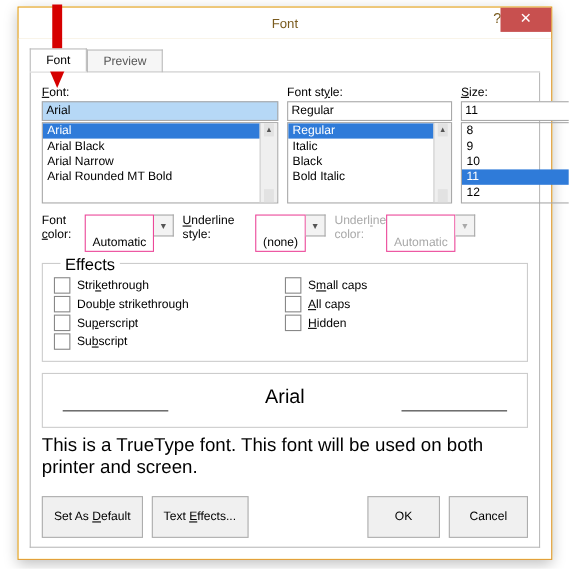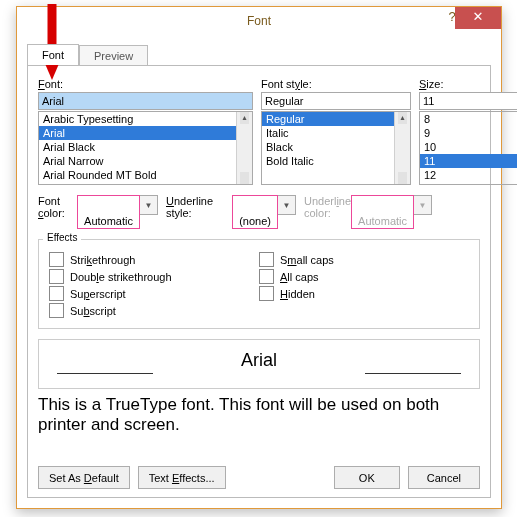--- a/index.html
+++ b/index.html
@@ -44,38 +44,38 @@
 
 .row2{display:flex;gap:8px;margin-top:10px}
 .selgrp{display:flex;}
 .selbox{display:flex}
 .selbox .sv{border:1px solid #ec4899;height:26px;line-height:18px;padding:16px 6px;box-sizing:border-box;background:#fff}
 .selbox .dd{width:18px;height:20px;border:1px solid #a9a9a9;border-left:none;background:#f3f3f3;display:flex;align-items:center;justify-content:center;font-size:8px;color:#555;box-sizing:border-box;cursor:pointer}
 .disabled,.disabled .sv,.disabled .dd{color:#a9a9a9}
 
 
 .fs{margin-top:10px;border:1px solid #ccc;padding:10px 10px 8px 10px;position:relative}
-.fs .legend{position:absolute;top:-8px;left:4px;background:#fff;padding:0 4px;font-size:10px}
+.fs .legend{position:absolute;top:-8px;left:16px;background:#fff;padding:0 4px;font-size:15px}
 .fxcols{display:flex}
 .fxcol{flex:1}
 .cb{display:flex;align-items:center;margin:2px 0;cursor:pointer}
 .cb .box{width:13px;height:13px;border:1px solid #888;margin-right:6px;background:#fff}
 
 
 .pv{margin-top:10px}
 .pvbox{border:1px solid #ccc;height:48px;margin-top:2px;position:relative}
 .pvtxt{position:absolute;left:0;right:0;top:10px;text-align:center;font-family:Arial,sans-serif;font-size:18px}
 .pvlineL,.pvlineR{position:absolute;bottom:14px;height:1px;background:#333;width:96px}
 .pvlineL{left:18px}.pvlineR{right:18px}
 .note{margin-top:6px;font-size:17px}
 
 
 .btns{position:absolute;left:10px;right:10px;bottom:8px;display:flex;gap:8px}
 .btns .spacer{flex:1}
-.pbtn{border:1px solid #adadad;background:#f0f0f0;height:23px;padding:0 12px;font-family:inherit;font-size:11px;cursor:pointer}
+.pbtn{border:1px solid #adadad;background:#f0f0f0;height:38px;padding:0 12px;font-family:inherit;font-size:11px;cursor:pointer}
 .pbtn.pad{padding:0 10px}
 
 
 .arrow{position:absolute;left:37px;top:2px;width:30px;height:80px;pointer-events:none}
 </style>
 </head>
 <body>
 
 <div class="wrap">
   <div class="dialog">
@@ -91,21 +91,20 @@
       <div class="tabline"></div>
 
       <div class="panel">
 
         <div class="row1">
           <div class="col fontcol">
             <div class="lbl"><u>F</u>ont:</div>
             <input class="txt" value="Arial" style="">
             <div class="listbox">
               <div class="items">
-                <div class="it">Arabic Typesetting</div>
                 <div class="it sel">Arial</div>
                 <div class="it">Arial Black</div>
                 <div class="it">Arial Narrow</div>
                 <div class="it">Arial Rounded MT Bold</div>
               </div>
               <div class="sb">
                   <div class="up">▴</div>
                   <div class="dn">▾</div>
                 </div>
             </div>

